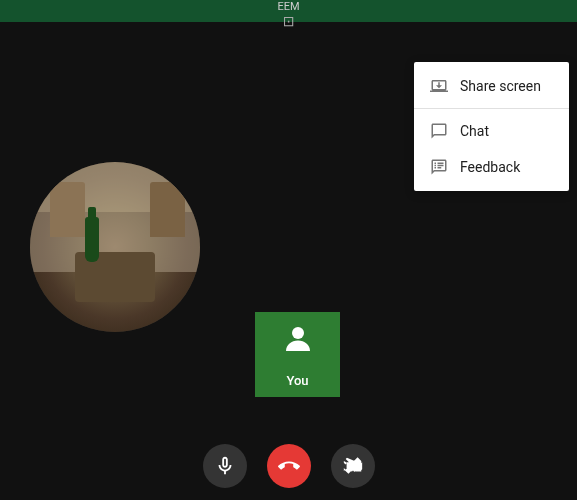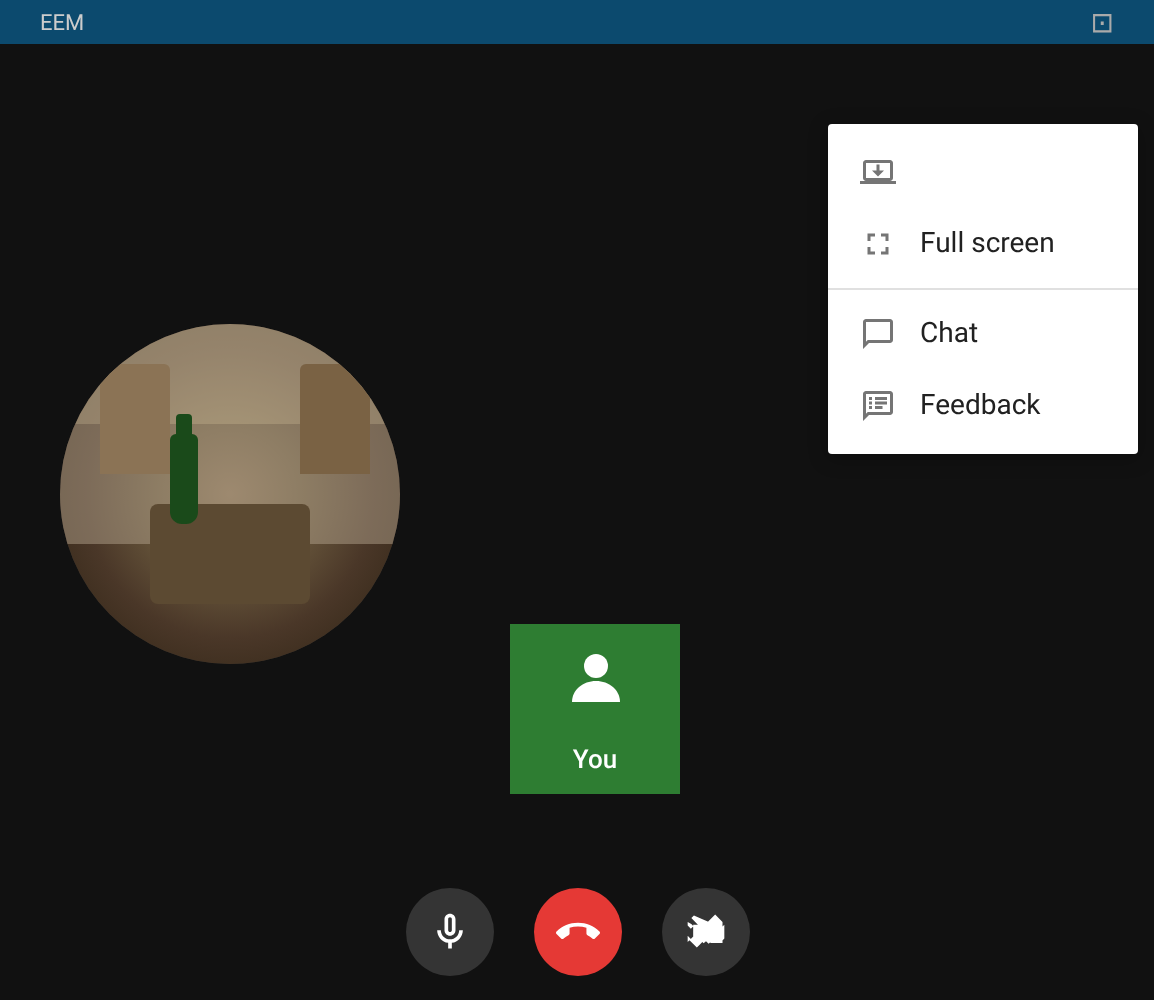--- a/index.html
+++ b/index.html
@@ -10,26 +10,27 @@
       font-family: 'Roboto', Arial, sans-serif;
       overflow: hidden;
       position: relative;
     }
 
     
     #title-bar {
       position: absolute;
       top: 0; left: 0; right: 0;
       height: 22px;
-      background: #0c4a6e;
+      background: #14532d;
       display: flex;
       align-items: center;
       justify-content: space-between;
-      padding: 0 20px;
+      padding: 0 4px;
       z-index: 100;
+      flex-direction: column;
     }
     #title-bar span {
       color: #ccc;
       font-size: 11px;
     }
 
     
     #video-area {
       position: absolute;
       top: 22px; left: 0; right: 0; bottom: 0;
@@ -249,28 +250,23 @@
     </svg>
     <span id="you-label">You</span>
   </div>
 
   <div id="context-menu">
 
     <div class="menu-item">
       <svg class="menu-icon" viewBox="0 0 24 24" fill="currentColor">
         <path d="M20 18c1.1 0 2-.9 2-2V6c0-1.1-.9-2-2-2H4c-1.1 0-2 .9-2 2v10c0 1.1.9 2 2 2H0v2h24v-2h-4zM4 6h16v10H4V6zm8 9l-4-4h3V7h2v4h3l-4 4z"></path>
       </svg>
+      <span class="menu-label">Share screen</span>
     </div>
 
-    <div class="menu-item">
-      <svg class="menu-icon" viewBox="0 0 24 24" fill="currentColor">
-        <path d="M7 14H5v5h5v-2H7v-3zm-2-4h2V7h3V5H5v5zm12 7h-3v2h5v-5h-2v3zM14 5v2h3v3h2V5h-5z"></path>
-      </svg>
-      <span class="menu-label">Full screen</span>
-    </div>
 
     <div class="menu-divider"></div>
 
     <div class="menu-item">
       <svg class="menu-icon" viewBox="0 0 24 24" fill="currentColor">
         <path d="M20 2H4c-1.1 0-2 .9-2 2v18l4-4h14c1.1 0 2-.9 2-2V4c0-1.1-.9-2-2-2zm0 14H5.17L4 17.17V4h16v12z"></path>
       </svg>
       <span class="menu-label">Chat</span>
     </div>
 

